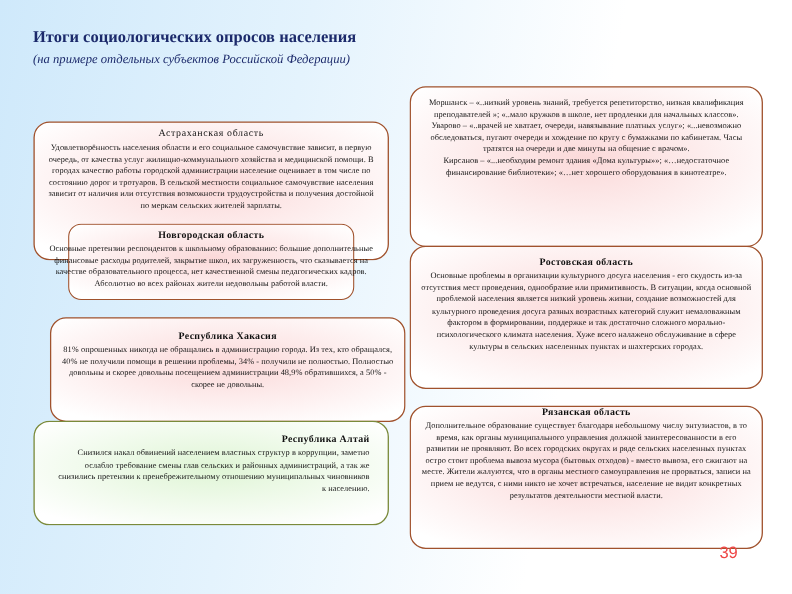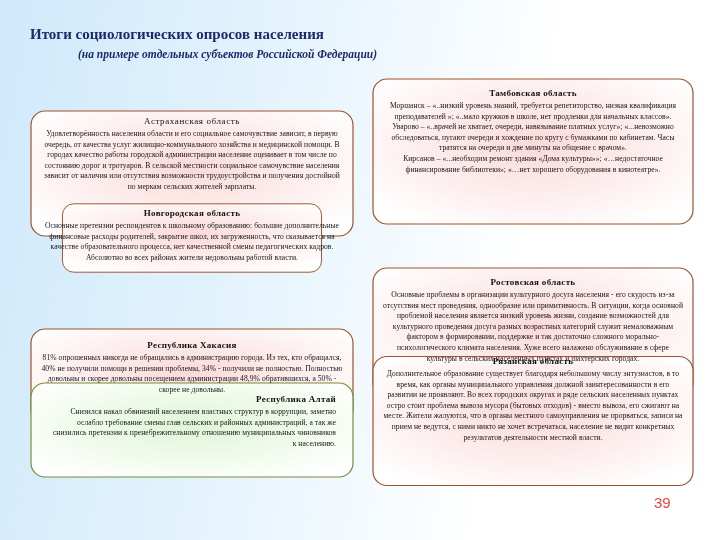--- a/index.html
+++ b/index.html
@@ -9,22 +9,22 @@
     font-family: "Liberation Serif", serif;
     color: #1a1a1a;
   }
   .title {
     position: absolute; left: 30px; top: 26px;
     font-family: "Liberation Serif", serif; font-weight: bold;
     font-size: 15px; color: #1c2a6b; letter-spacing: 0px;
   }
   .subtitle {
     position: absolute; left: 30px; top: 48px;
-    font-family: "Liberation Serif", serif; font-style: italic; font-weight: bold;
-    font-size: 11.5px; color: #1c2a6b; margin-left: 48px;
+    font-family: "Liberation Serif", serif; font-style: italic; font-weight: normal;
+    font-size: 11.5px; color: #1c2a6b;
   }
   .box {
     position: absolute; box-sizing: border-box;
     text-align: center; overflow: hidden;
   }
   .box svg.frame { position: absolute; left: 0; top: 0; width: 100%; height: 100%; z-index: 0; }
   .box .inner { position: relative; z-index: 1; padding: 6px 10px 4px 10px; }
   .box .heading {
     font-size: 9px; letter-spacing: 0.6px; margin-bottom: 3px; color: #111;
   }
@@ -84,21 +84,21 @@
     A 14 14 0 0 1 1 72
     L 1 15
     A 14 14 0 0 1 15 1 Z" fill="url(#g1)" stroke="#a0522d" stroke-width="1.2"></path>
     </svg>
   <div class="inner" style="padding-top:5px;">
     <div class="heading strong">Новгородская область</div>
     <div class="text">Основные претензии респондентов к школьному образованию: большие дополнительные финансовые расходы родителей, закрытие школ, их загруженность, что сказывается на качестве образовательного процесса, нет качественной смены педагогических кадров. Абсолютно во всех районах жители недовольны работой власти.</div>
   </div>
 </div>
 
-<div class="box" style="left:30px; top:288px; width:324px; height:96px;margin-top:40px;">
+<div class="box" style="left:45px; top:288px; width:324px; height:96px;">
     <svg class="frame" viewBox="0 0 324 96">
       <defs>
         <radialGradient id="g2" cx="50%" cy="45%" r="65%">
           <stop offset="0%" stop-color="#fbd9d9"></stop>
           <stop offset="100%" stop-color="#ffffff"></stop>
         </radialGradient>
       </defs>
       <path d="M 15 1
     L 309 1
     A 14 14 0 0 1 323 15
@@ -151,28 +151,27 @@
     L 307 1
     A 14 14 0 0 1 321 15
     L 321 132
     A 14 14 0 0 1 307 146
     L 15 146
     A 14 14 0 0 1 1 132
     L 1 15
     A 14 14 0 0 1 15 1 Z" fill="url(#g4)" stroke="#a0522d" stroke-width="1.2"></path>
     </svg>
   <div class="inner" style="padding-top:10px;">
-    <div class="heading strong">Тамбовская область</div>
     <div class="text">Моршанск – «..низкий уровень знаний, требуется репетиторство, низкая квалификация преподавателей »; «..мало кружков в школе, нет продленки для начальных классов».</div>
     <div class="text">Уварово – «..врачей не хватает, очереди, навязывание платных услуг»; «...невозможно обследоваться, пугают очереди и хождение по кругу с бумажками по кабинетам. Часы тратятся на очереди и две минуты на общение с врачом».</div>
     <div class="text">Кирсанов – «...необходим ремонт здания «Дома культуры»»; «…недостаточное финансирование библиотеки»; «…нет хорошего оборудования в кинотеатре».</div>
   </div>
 </div>
 
-<div class="box" style="left:372px; top:223px; width:322px; height:131px;margin-top:44px;">
+<div class="box" style="left:372px; top:223px; width:322px; height:131px;">
     <svg class="frame" viewBox="0 0 322 131">
       <defs>
         <radialGradient id="g5" cx="50%" cy="45%" r="65%">
           <stop offset="0%" stop-color="#fbd9d9"></stop>
           <stop offset="100%" stop-color="#ffffff"></stop>
         </radialGradient>
       </defs>
       <path d="M 15 1
     L 307 1
     A 14 14 0 0 1 321 15
@@ -182,21 +181,21 @@
     A 14 14 0 0 1 1 116
     L 1 15
     A 14 14 0 0 1 15 1 Z" fill="url(#g5)" stroke="#a0522d" stroke-width="1.2"></path>
     </svg>
   <div class="inner" style="padding-top:10px;">
     <div class="heading strong">Ростовская область</div>
     <div class="text">Основные проблемы в организации культурного досуга населения - его скудость из-за отсутствия мест проведения, однообразие или примитивность. В ситуации, когда основной проблемой населения является низкий уровень жизни, создание возможностей для культурного проведения досуга разных возрастных категорий служит немаловажным фактором в формировании, поддержке и так достаточно сложного морально-психологического климата населения. Хуже всего налажено обслуживание в сфере культуры в сельских населенных пунктах и шахтерских городах.</div>
   </div>
 </div>
 
-<div class="box" style="left:372px; top:347px; width:322px; height:148px;">
+<div class="box" style="left:372px; top:360px; width:322px; height:148px;">
     <svg class="frame" viewBox="0 0 322 131">
       <defs>
         <radialGradient id="g6" cx="50%" cy="45%" r="65%">
           <stop offset="0%" stop-color="#fbd9d9"></stop>
           <stop offset="100%" stop-color="#ffffff"></stop>
         </radialGradient>
       </defs>
       <path d="M 15 1
     L 307 1
     A 14 14 0 0 1 321 15

